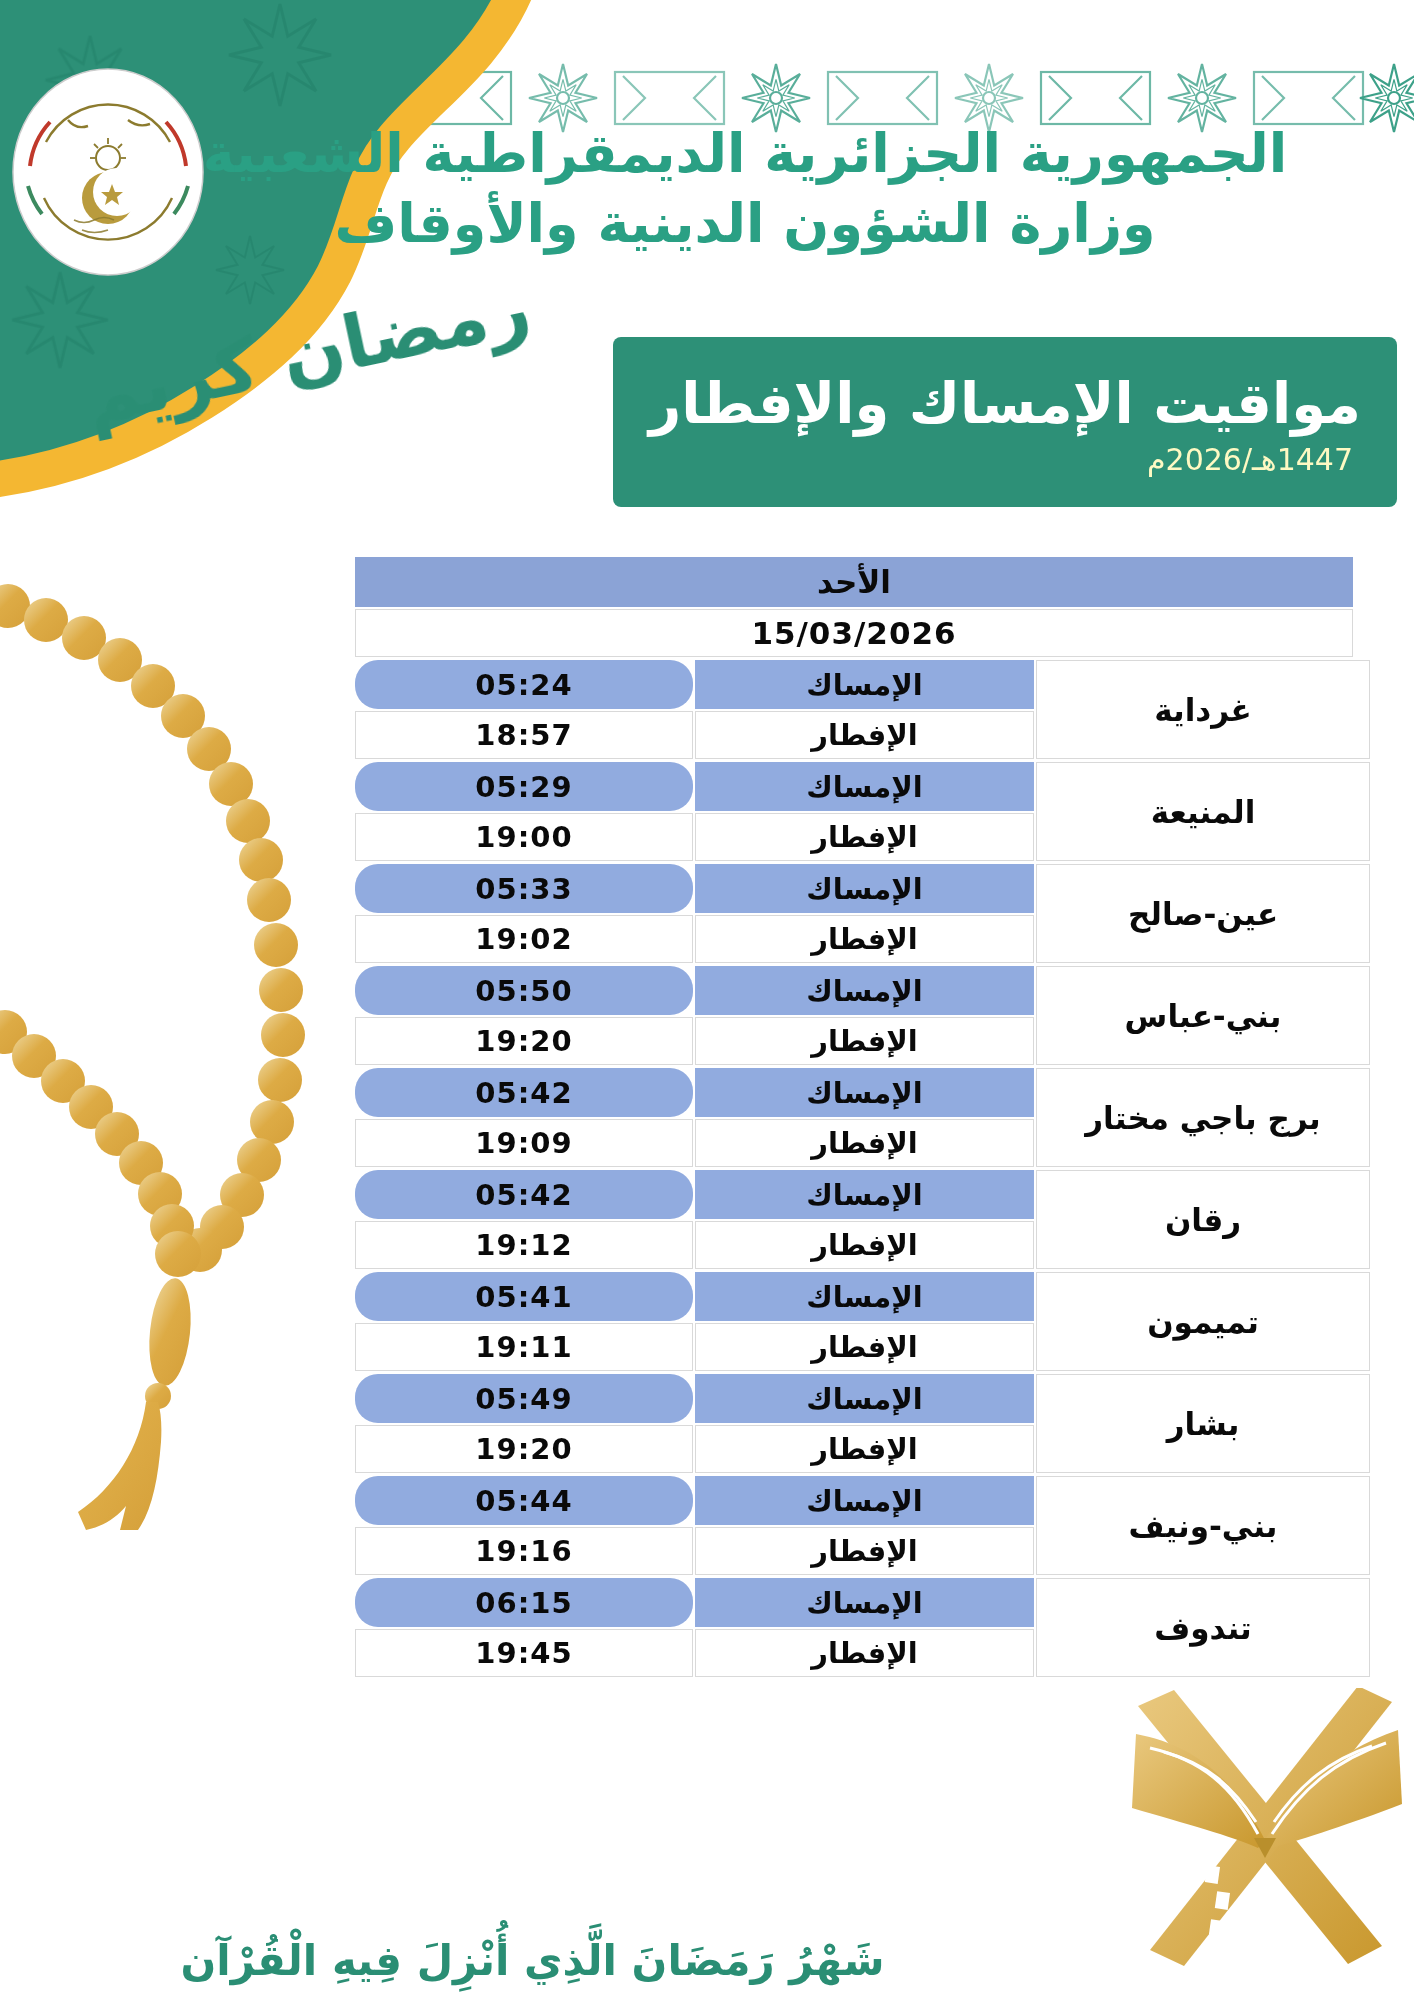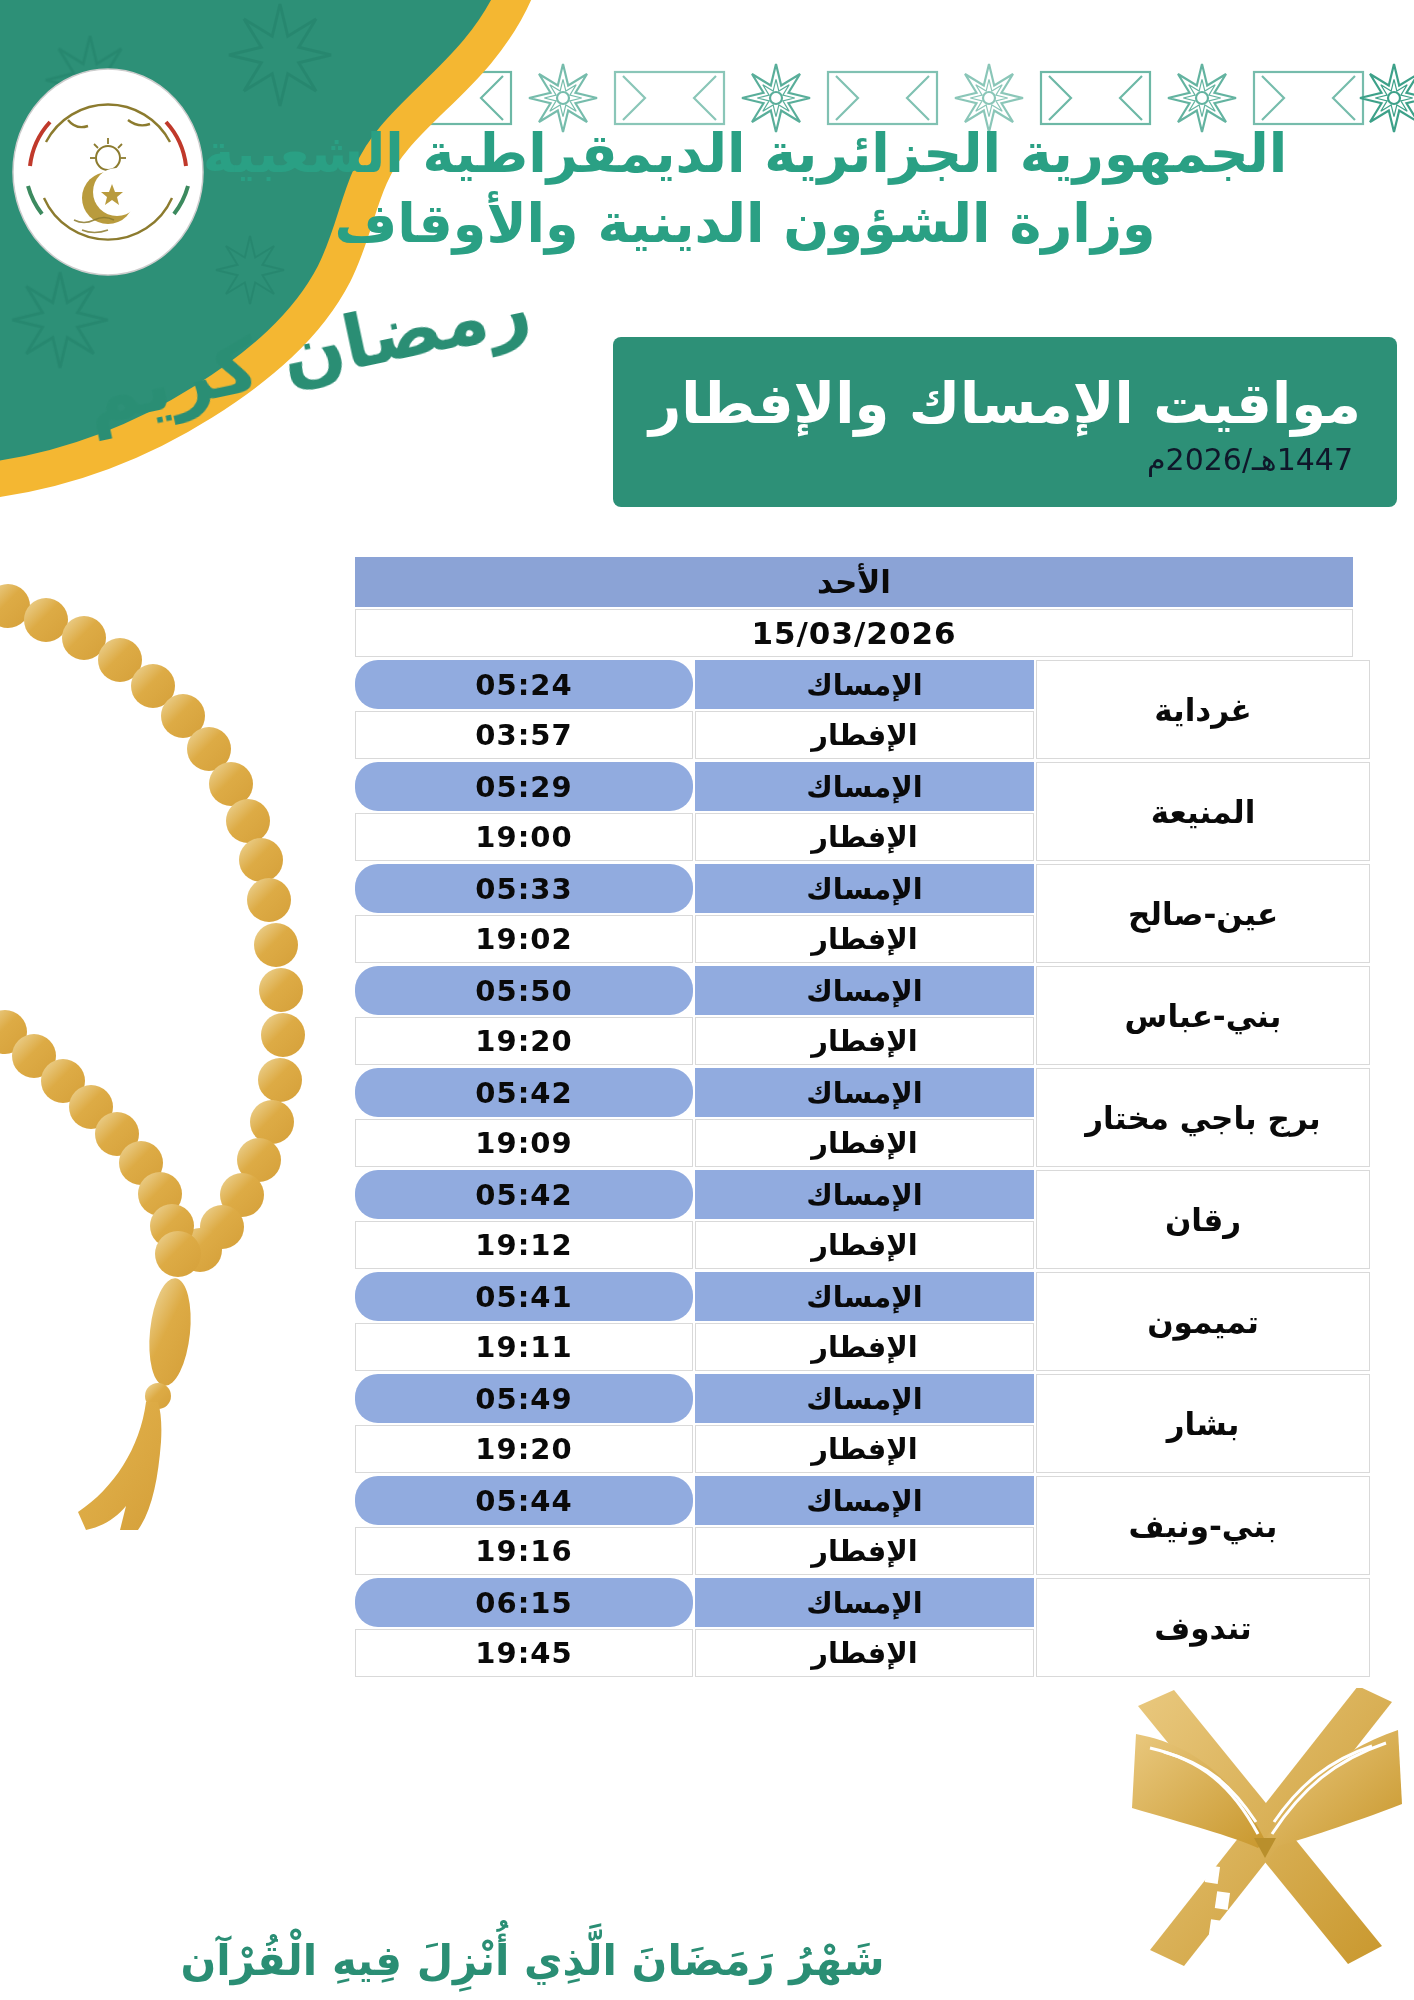--- a/index.html
+++ b/index.html
@@ -37,21 +37,21 @@
   .banner{
     position:absolute;left:613px;top:337px;width:784px;height:170px;
     background:var(--green-banner);border-radius:8px;
     display:flex;flex-direction:column;justify-content:center;
   }
   .banner-title{
     color:#fff;font-weight:bold;font-size:56px;text-align:center;
     direction:rtl;white-space:nowrap;line-height:1.1;margin-top:6px;
   }
   .banner-year{
-    color:#0f172a;font-size:30px;text-align:right;direction:rtl;
+    color:#fef9c3;font-size:30px;text-align:right;direction:rtl;
     padding-left:44px;margin-top:8px;white-space:nowrap;
     font-weight:500;
   }
   
   .banner-year{padding-left:0;padding-right:0;margin-right:44px;}
 
   
   .ramadan-callig{
     position:absolute;left:92px;top:262px;width:430px;height:180px;
     display:flex;align-items:center;justify-content:center;
@@ -193,21 +193,21 @@
   </div>
 
   <div class="ptable">
     <div class="thead">الأحد</div>
     <div class="tdate">15/03/2026</div>
 
     <div class="block">
       <div class="cell blue time c1r1">05:24</div>
       <div class="cell blue c2r1">الإمساك</div>
       <div class="city">غرداية</div>
-      <div class="cell plain time c1r2">03:57</div>
+      <div class="cell plain time c1r2">18:57</div>
       <div class="cell plain c2r2">الإفطار</div>
     </div>
 
     <div class="block">
       <div class="cell blue time c1r1">05:29</div>
       <div class="cell blue c2r1">الإمساك</div>
       <div class="city">المنيعة</div>
       <div class="cell plain time c1r2">19:00</div>
       <div class="cell plain c2r2">الإفطار</div>
     </div>

